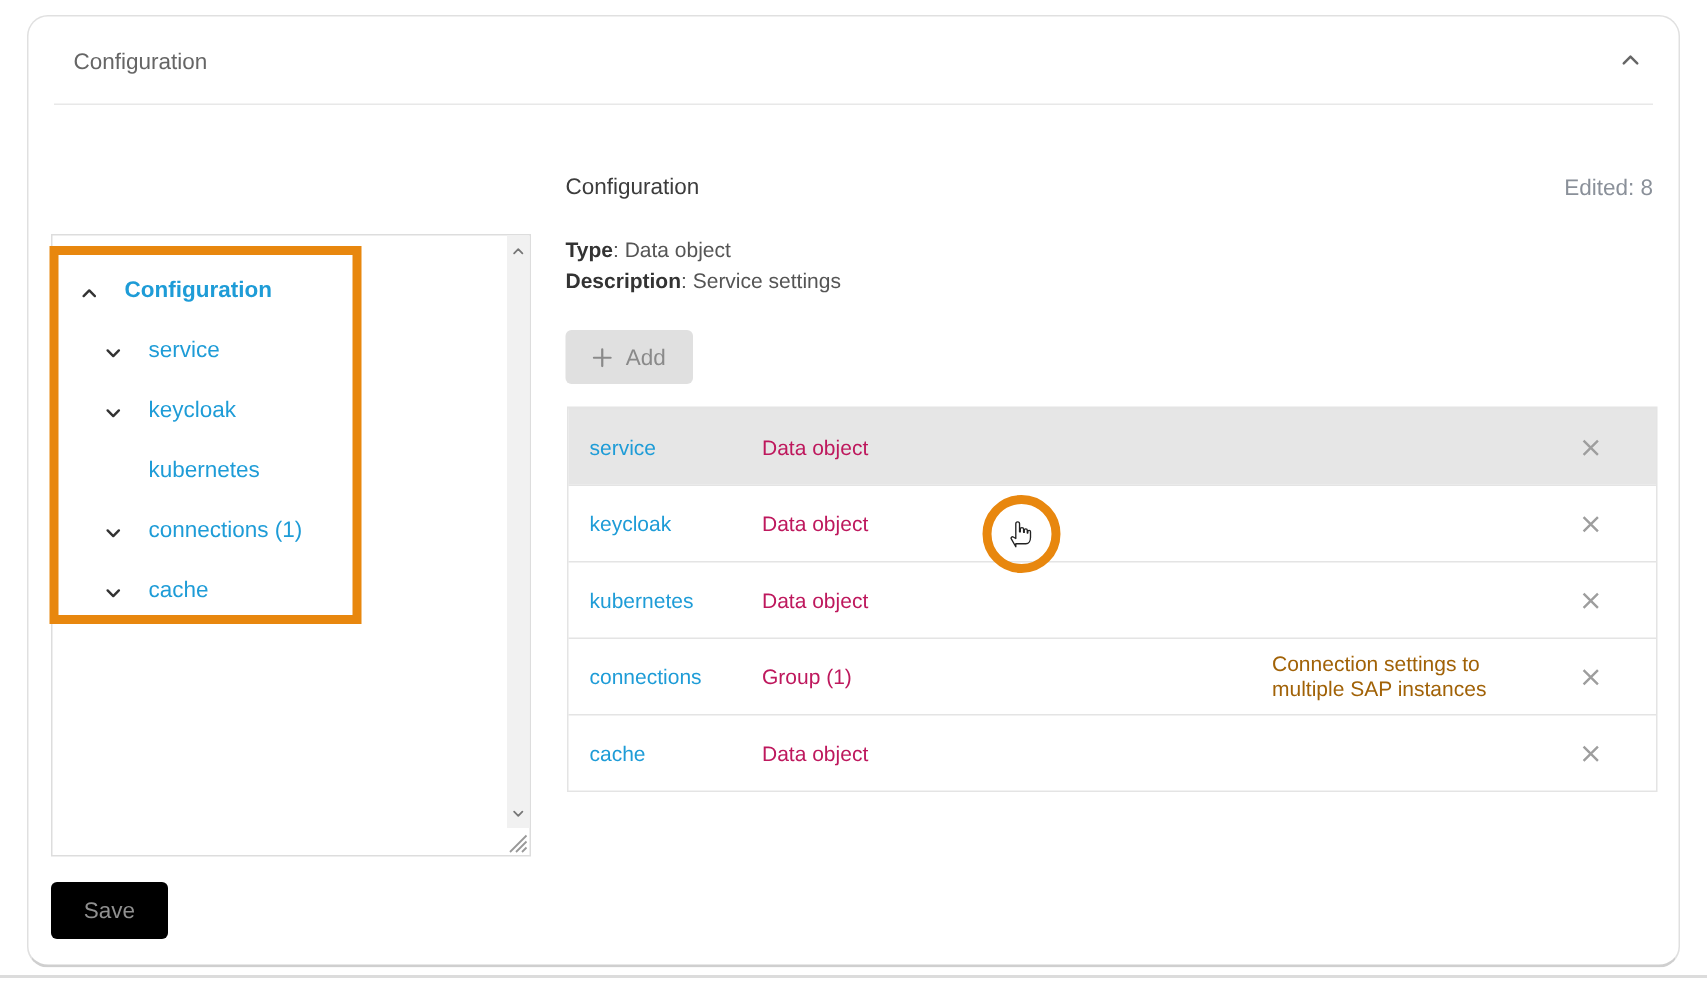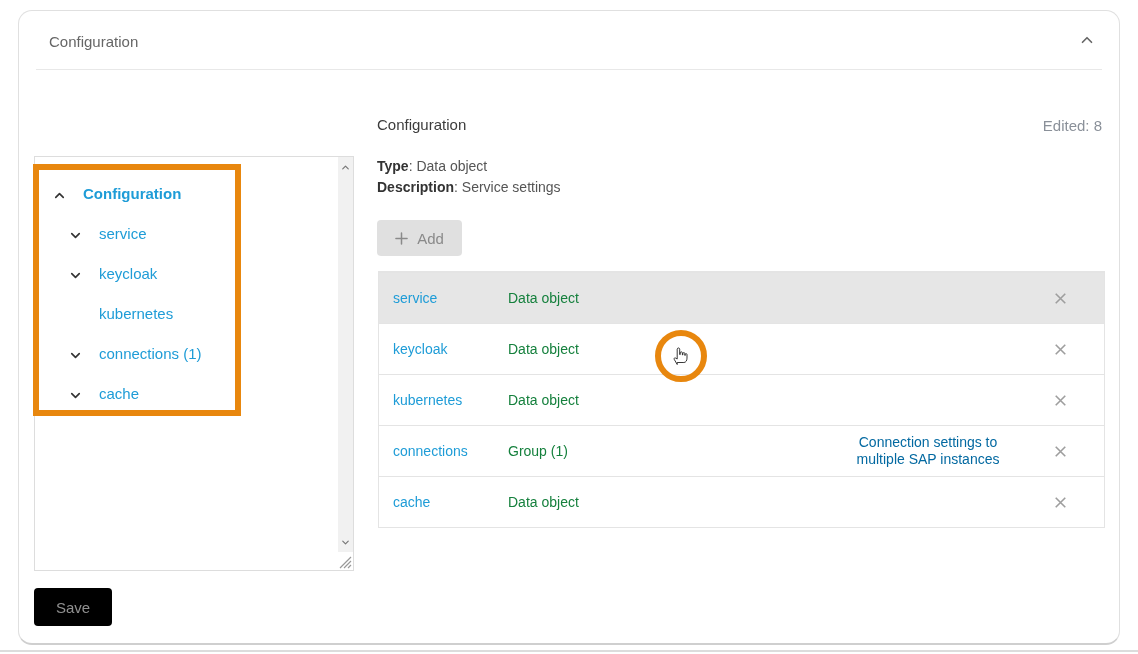--- a/index.html
+++ b/index.html
@@ -59,22 +59,22 @@
   
   .cfg-table { position:absolute; left:359px; top:260px; width:727px; background:#fff;
     border:1px solid #e4e4e4; }
   .t-head, .t-row { display:grid; grid-template-columns:115px 215px 125px 180px 92px; align-items:center; }
   .t-head { height:60px; font-weight:bold; color:#333; font-size:14px; }
   .t-row { height:51px; border-top:1px solid #e4e4e4; font-size:14px; }
   .cell { padding-left:14px; }
   .cell.center { padding:0; text-align:center; }
   .hdr-default { padding:0; text-align:center; line-height:17px; }
   .key-link { color:#1e9cd7; cursor:pointer; }
-  .val-text { color:#15803d; }
-  .desc-text { color:#0369a1; line-height:17px; padding-right:6px;text-align:center; }
+  .val-text { color:#be185d; }
+  .desc-text { color:#a16207; line-height:17px; padding-right:6px; }
   .row-highlight { background:#e6e6e6; }
   .del-btn { background:none; border:none; cursor:pointer; width:100%; height:100%;
     display:flex; align-items:center; justify-content:center; }
 
   .cursor-annotation { position:absolute; left:634px; top:317px; width:56px; height:56px;
     z-index:7; pointer-events:none; }
 </style>
 </head>
 <body>
 

